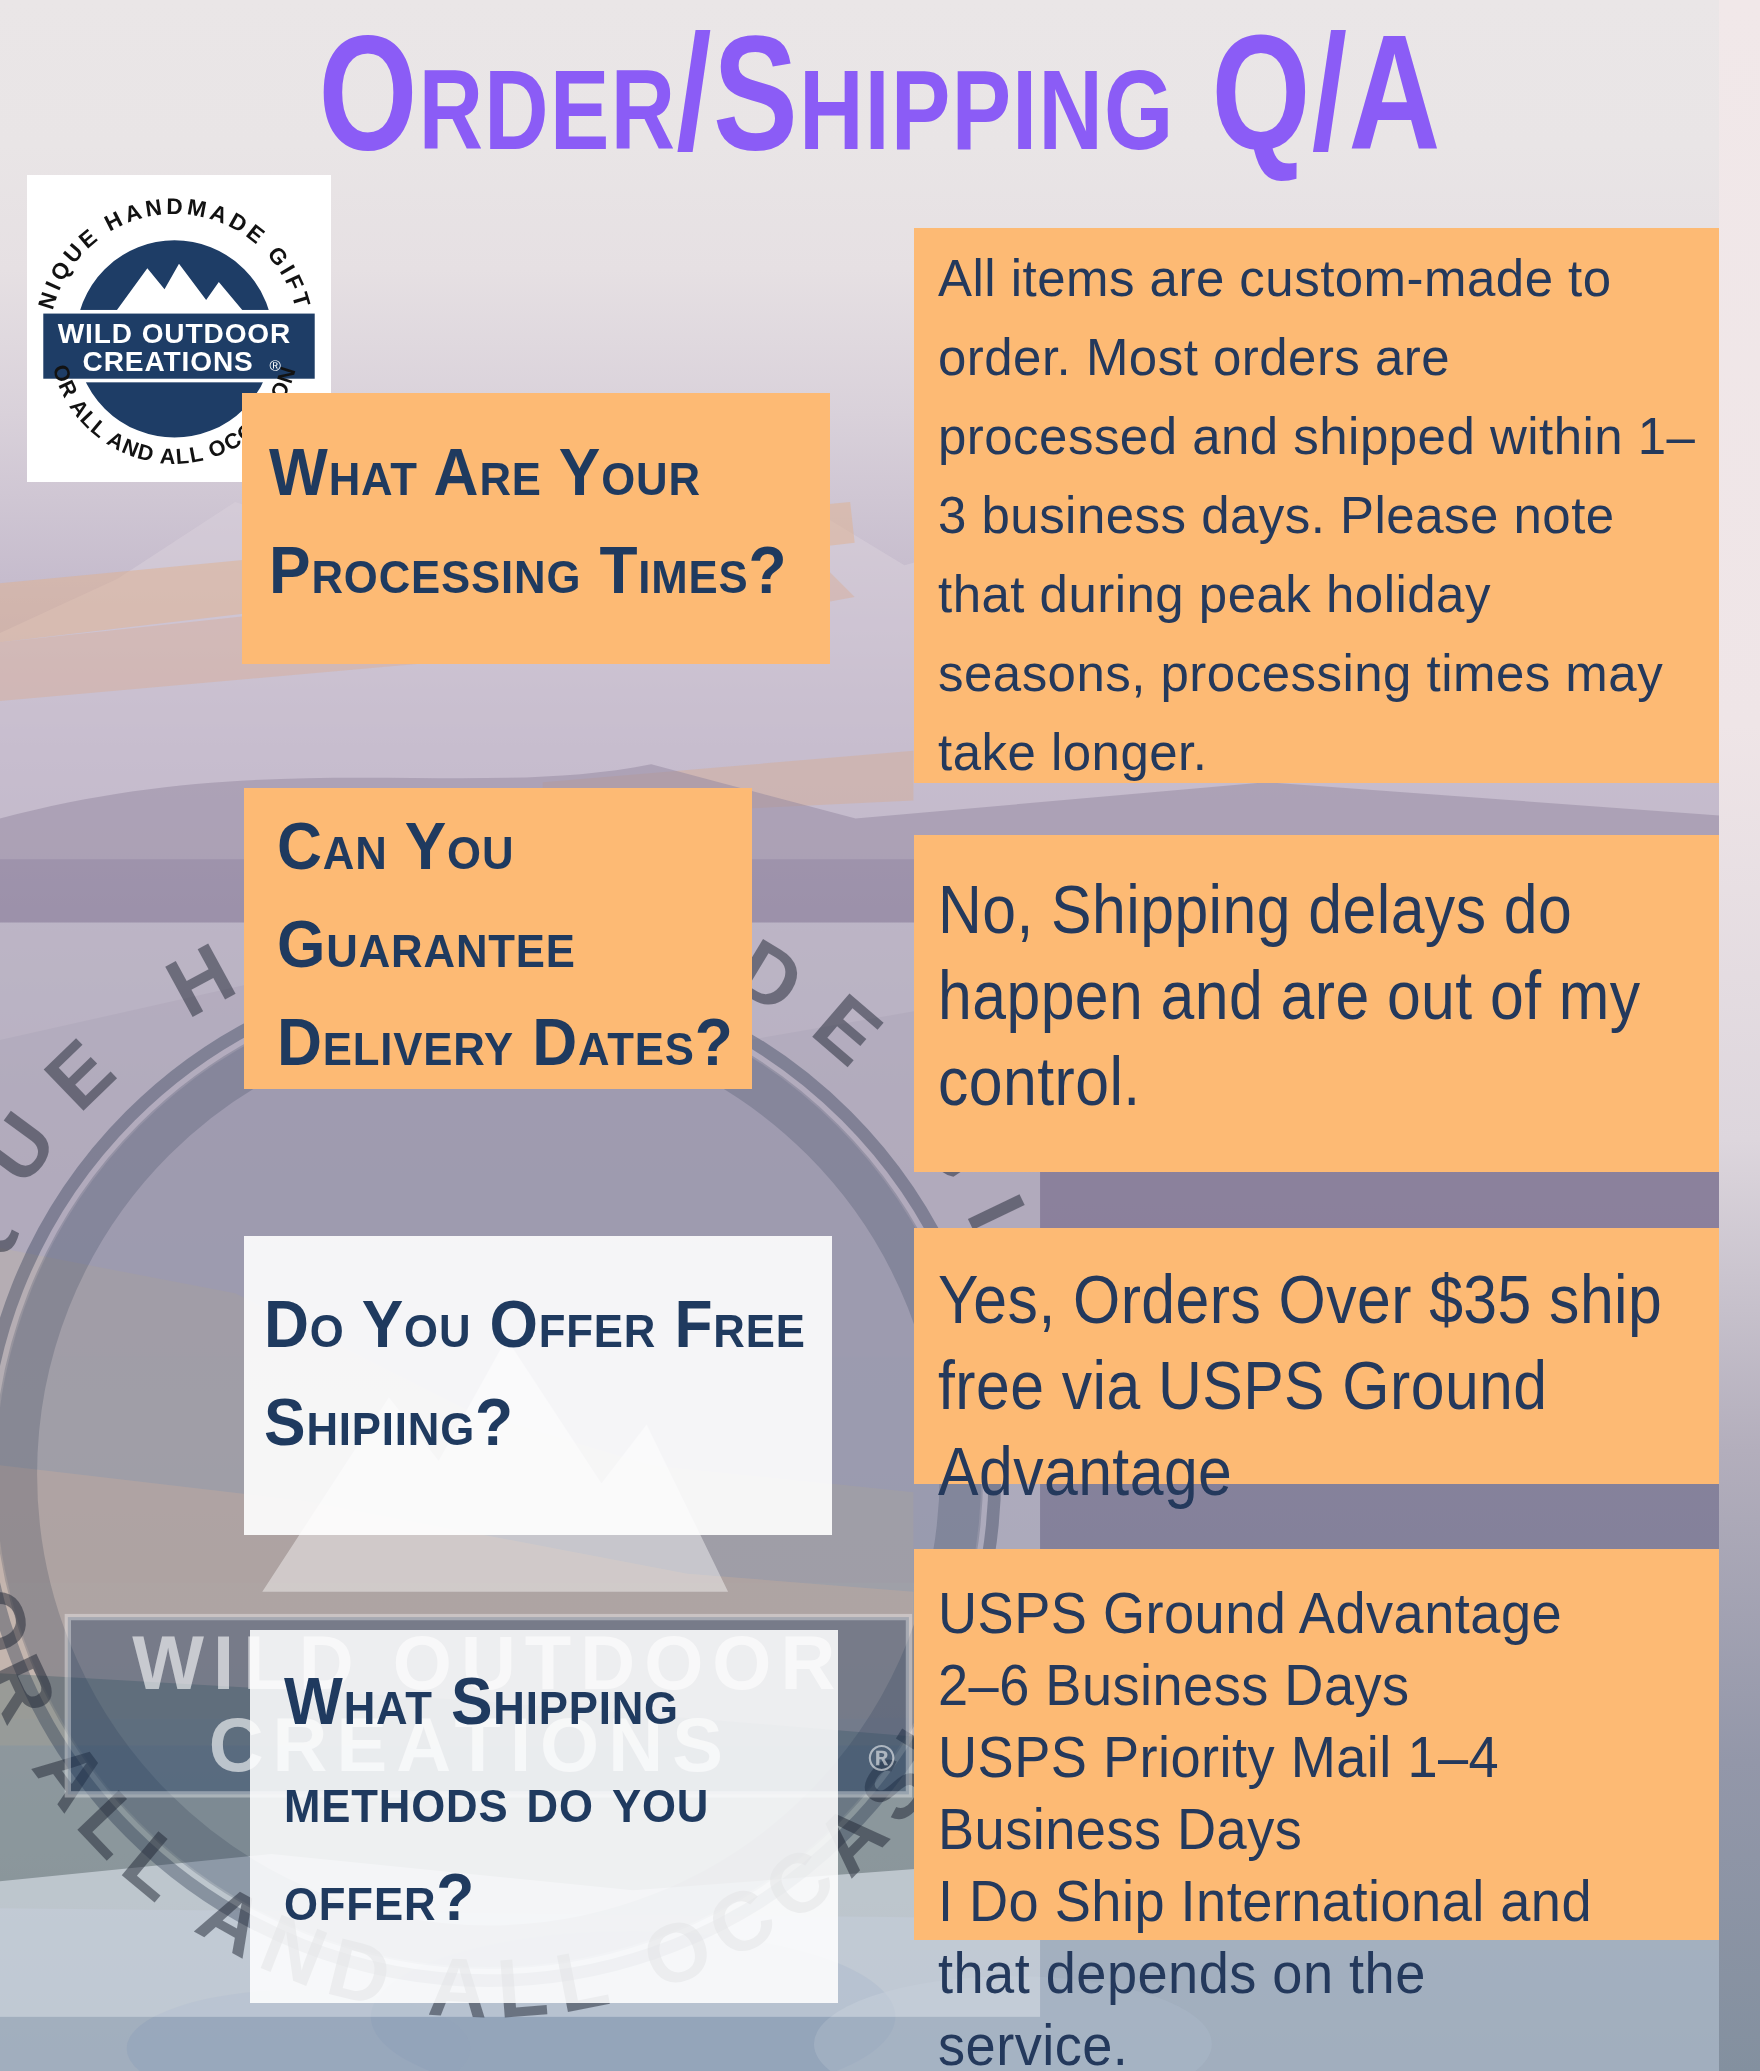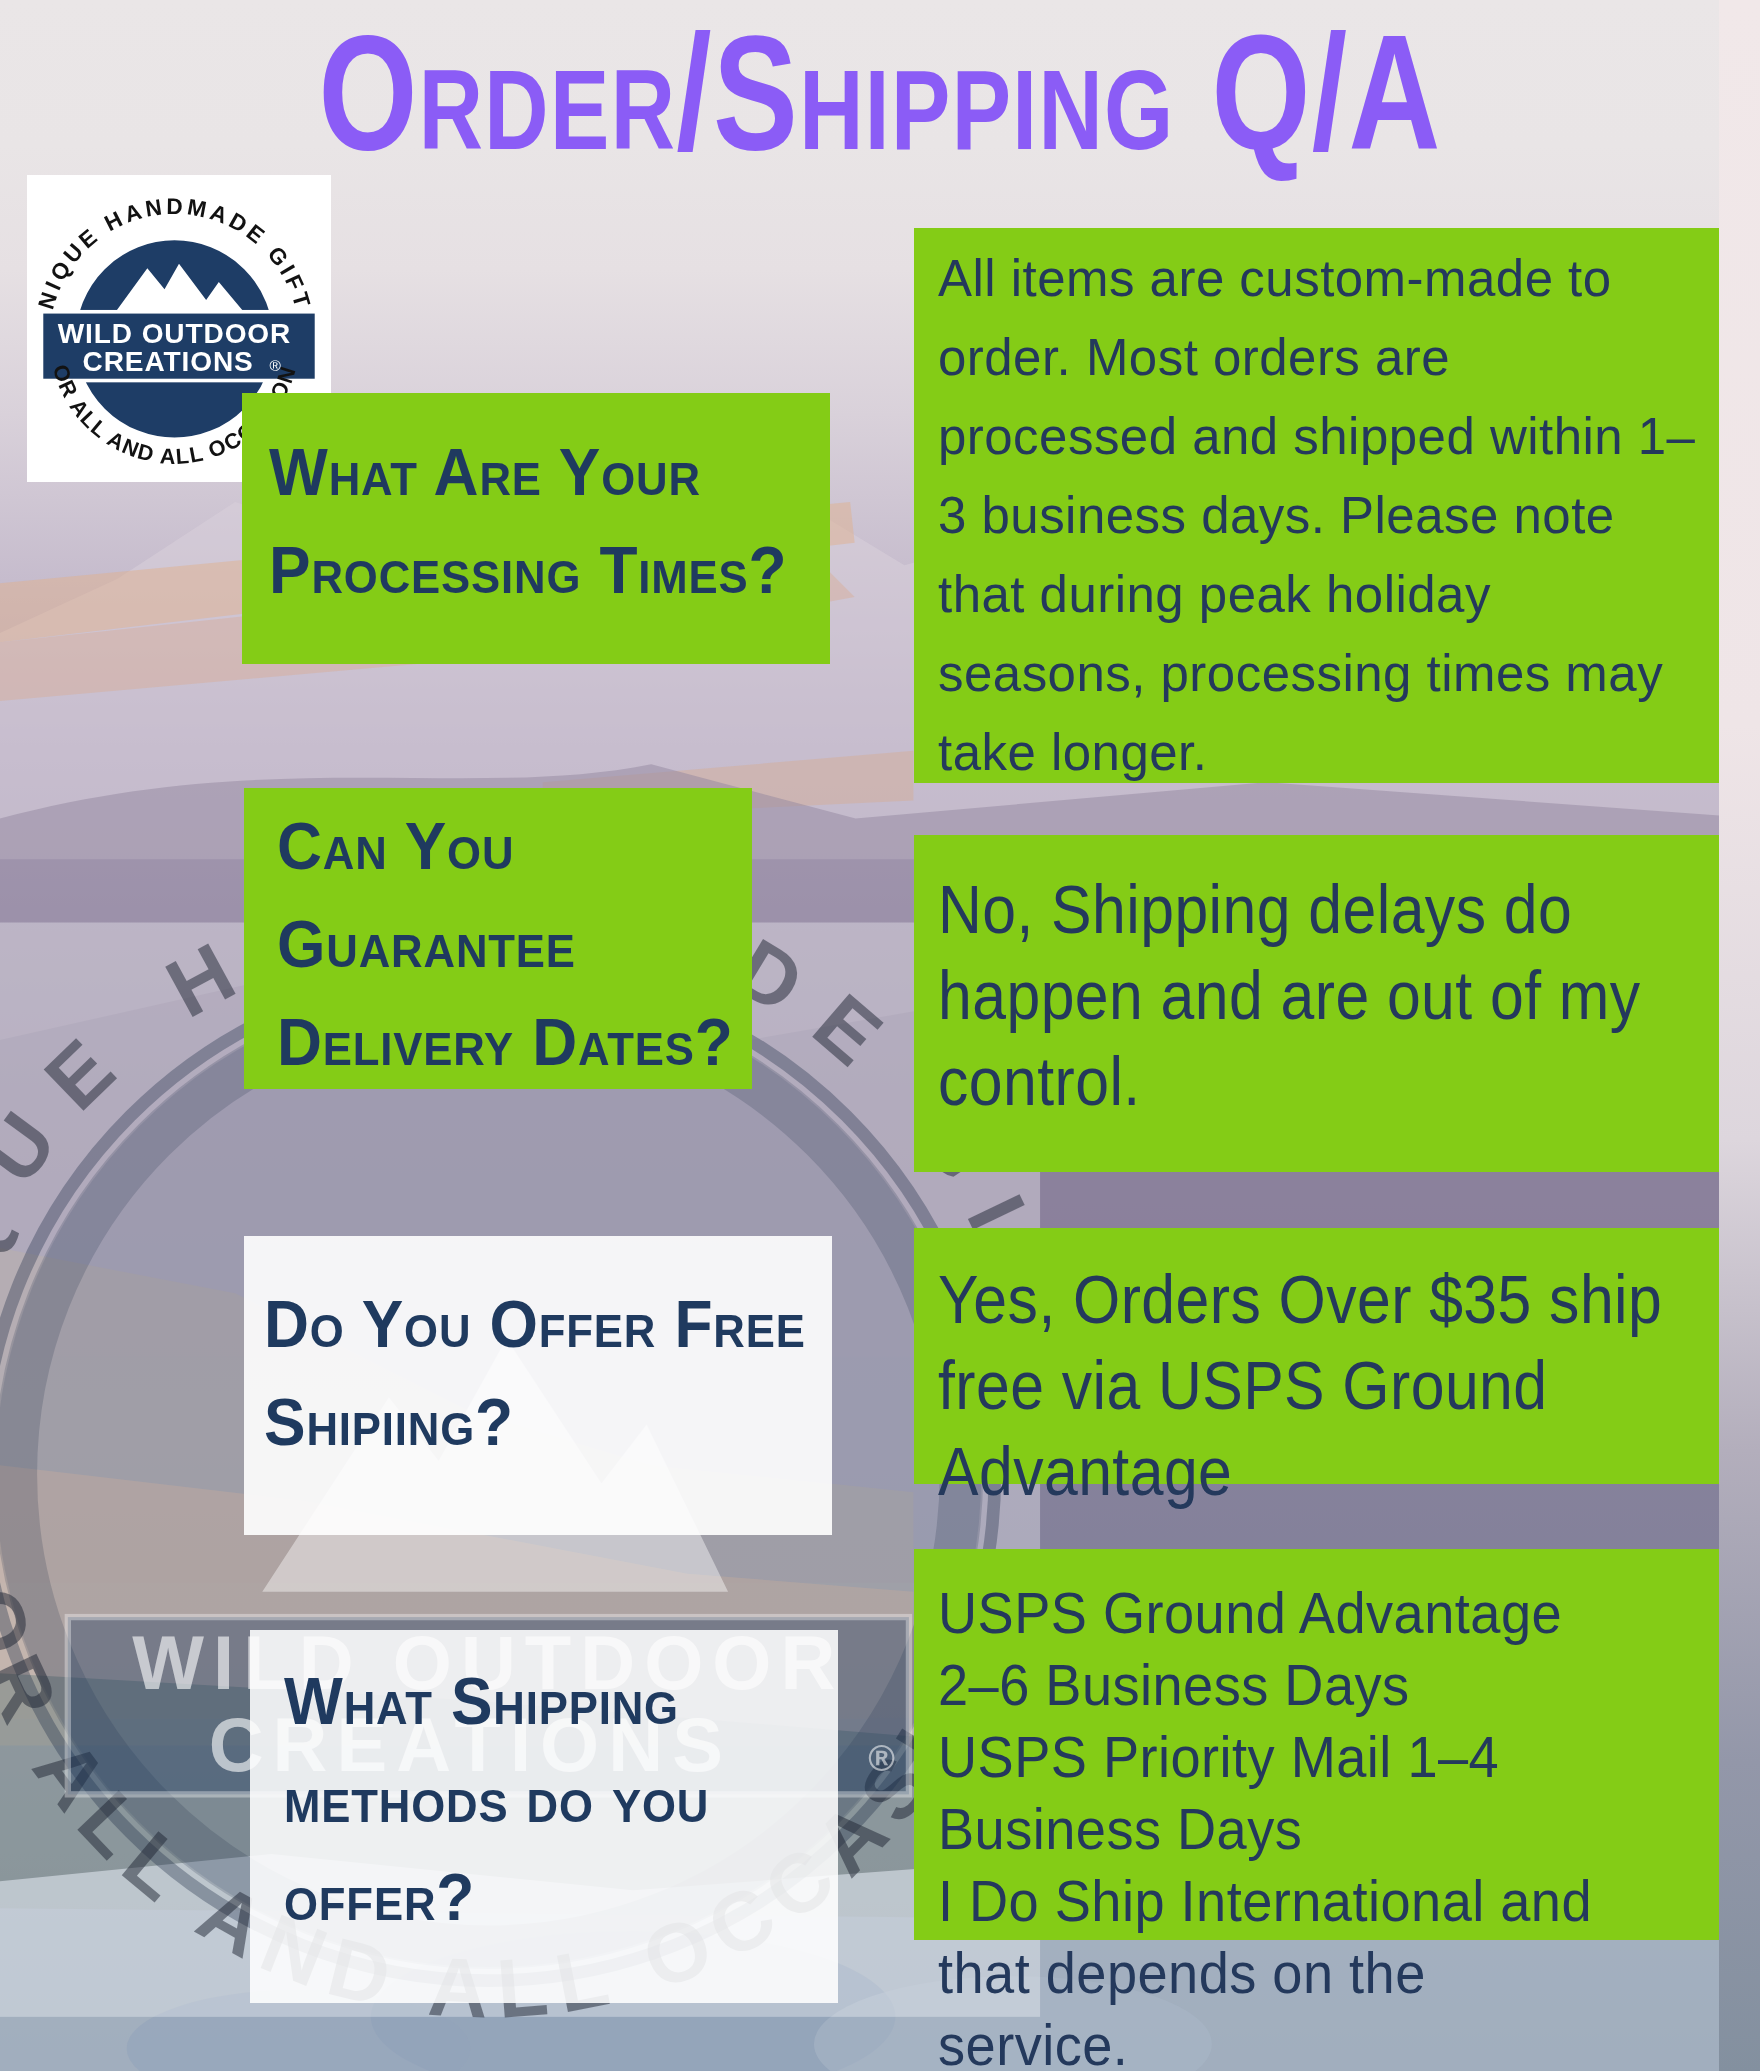--- a/index.html
+++ b/index.html
@@ -16,21 +16,21 @@
       #687b94 94%, #60758e 100%);}
   .bg-art{position:absolute;inset:0;}
   .right-strip{position:absolute;top:0;left:1719px;width:42px;height:2072px;
     background:linear-gradient(180deg,#f1e8e9 0%,#efe5e7 35%,#ddd6dd 55%,
       #b3aebc 70%,#9397a9 85%,#83909f 100%);}
 
   
   .watermark{position:absolute;inset:0;pointer-events:none;}
 
   
-  .panel{position:absolute;background:#84cc16;}
+  .panel{position:absolute;background:#fdba74;}
   .q-box{color:#1f3a5f;}
   .q-text{display:inline-block;white-space:pre;font-weight:800;
     font-variant:small-caps;font-size:67px;line-height:98px;
     transform:scaleX(0.93);transform-origin:left top;letter-spacing:0.9px;}
   .a-text{display:inline-block;white-space:pre;color:#24395c;
     transform-origin:left top;letter-spacing:0.5px;}
 
   
   .title{position:absolute;top:7.2px;left:0;width:1760px;text-align:center;
     color:#8b5cf6;}

